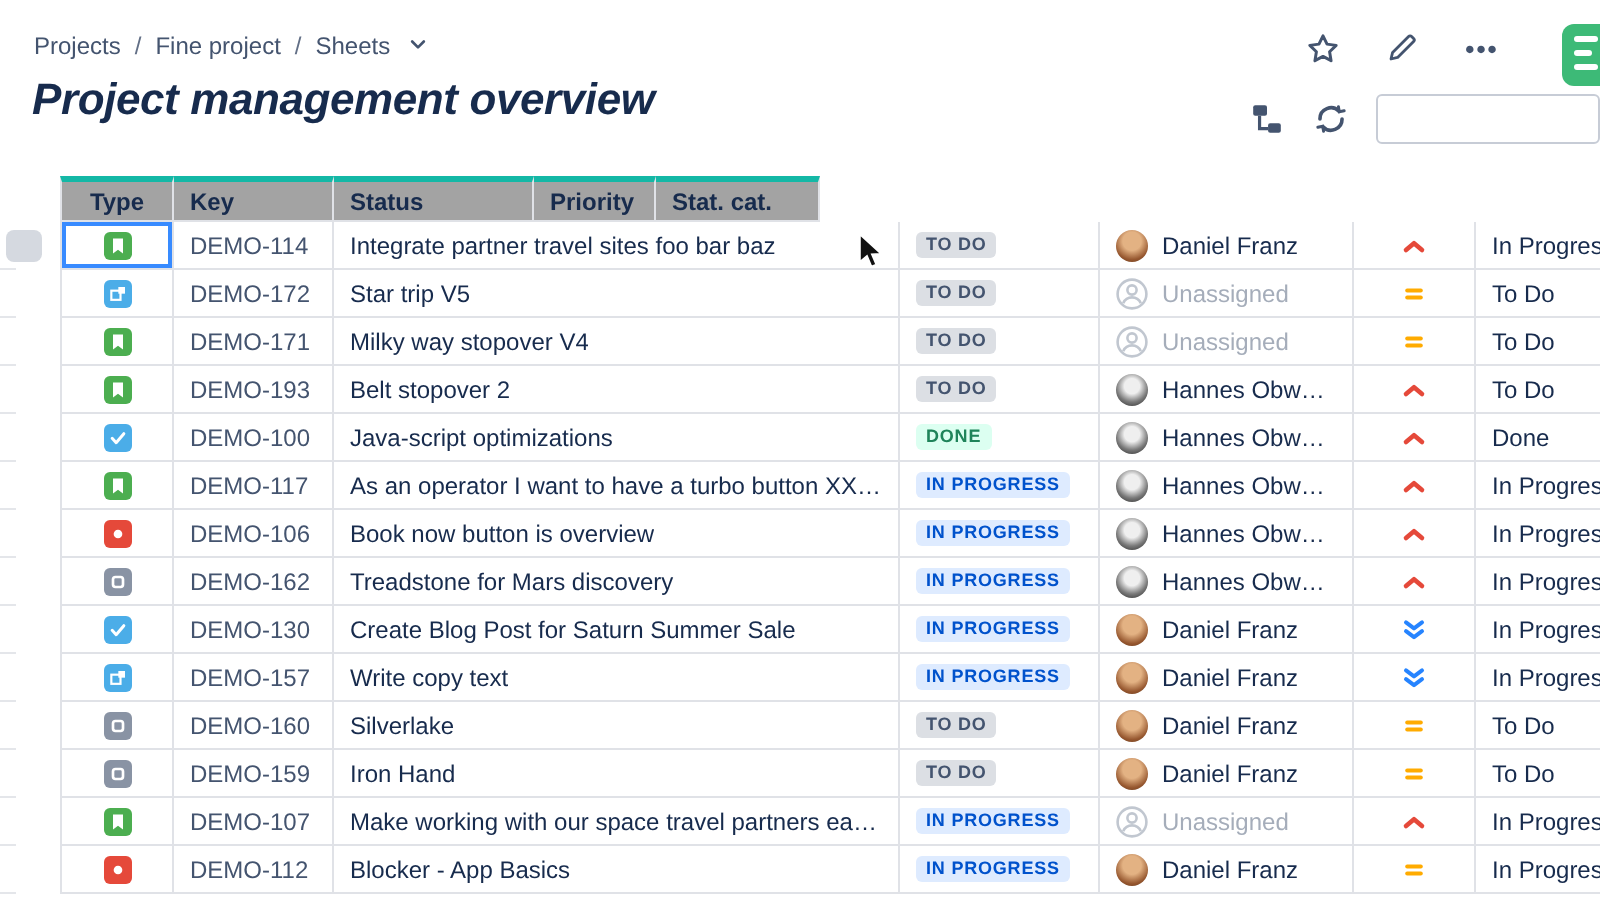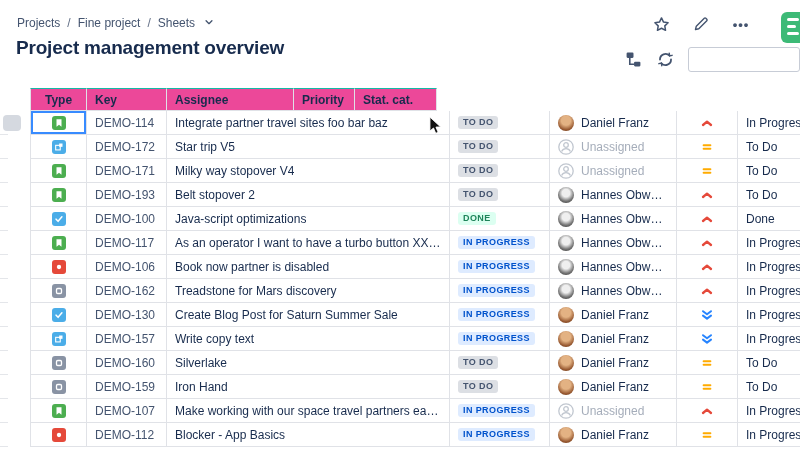--- a/index.html
+++ b/index.html
@@ -5,39 +5,39 @@
   html,body{margin:0;padding:0;}
   body{font-family:"Liberation Sans",sans-serif;background:#fff;}
   .window{position:relative;width:800px;height:450px;background:#fff;overflow:hidden;}
 
   
   .breadcrumb{position:absolute;left:17px;top:16px;display:flex;align-items:center;gap:7px;
     font-size:12px;color:#44546F;}
   .breadcrumb a{color:#44546F;text-decoration:none;cursor:pointer;}
   .crumb-sep{color:#626F86;}
   .crumb-chevron{display:inline-block;margin-left:2px;}
-  .page-title{position:absolute;left:16px;top:37px;font-size:19px;font-weight:700;color:#172B4D;letter-spacing:-0.2px;}
+  .page-title{position:absolute;left:16px;top:37px;font-size:22px;font-weight:700;color:#172B4D;letter-spacing:-0.2px;font-style:italic;}
 
   .top-actions{position:absolute;top:15px;right:50px;display:flex;align-items:center;gap:22px;color:#44546F;}
   .icon-btn{width:18px;height:18px;display:flex;align-items:center;justify-content:center;cursor:pointer;}
   .dots{font-size:13px;font-weight:700;letter-spacing:1px;color:#44546F;}
   .app-logo{position:absolute;top:12px;right:-9px;width:28px;height:31px;border-radius:6px;background:#3DBA77;}
   .app-logo span{position:absolute;left:6px;height:3px;width:12px;background:#fff;border-radius:2px;}
 
   .toolbar{position:absolute;top:47px;right:0;display:flex;align-items:center;gap:14px;}
   .search-input{width:98px;height:23px;border:1px solid #C7CCD6;border-radius:3px;outline:none;
     font-family:"Liberation Sans",sans-serif;font-size:12px;padding:0 6px;color:#172B4D;}
 
   
   .sheet{position:absolute;left:0;top:88px;width:820px;}
   .tr{display:flex;height:24px;align-items:stretch;}
   .thr{height:23px;}
   .td,.th{box-sizing:border-box;display:flex;align-items:center;border-right:1px solid #E0E2E7;
     border-bottom:1px solid #E0E2E7;padding:0 8px;font-size:12px;color:#172B4D;background:#fff;overflow:hidden;white-space:nowrap;}
-  .th{background:#ec4899;font-weight:700;border-top:1px solid #14b8a6;}
+  .th{background:#a3a3a3;font-weight:700;border-top:3px solid #14b8a6;}
   .gutter{width:30px;min-width:30px;border:none;background:#fff;padding:0;position:relative;}
   .gutter::after{content:"";position:absolute;left:0;bottom:0;width:8px;height:1px;background:#E4E6EA;}
   .thr .gutter::after{display:none;}
   .col-type{width:57px;min-width:57px;justify-content:center;border-left:1px solid #E0E2E7;}
   .col-key{width:80px;min-width:80px;color:#44546F;}
   .col-summary{width:283px;min-width:283px;}
   .col-summary span{overflow:hidden;text-overflow:ellipsis;white-space:nowrap;}
   .col-status{width:100px;min-width:100px;}
   .col-assignee{width:127px;min-width:127px;}
   .col-priority{width:61px;min-width:61px;justify-content:center;}
@@ -132,21 +132,21 @@
       </svg>
     </span>
     <input class="search-input" type="text" placeholder="" style="">
   </div>
 
   <div class="sheet">
     <div class="tr thr">
       <div class="gutter"></div>
       <div class="th col-type">Type</div>
       <div class="th col-key">Key</div>
-      <div class="th col-assignee">Assignee</div>
+      <div class="th col-status">Status</div>
       <div class="th col-priority">Priority</div>
       <div class="th col-statcat">Stat. cat.</div>
     </div>
     <div id="table-body">
   <div class="tr selected">
     <div class="td gutter">
       <div class="handle"></div>
     </div>
     <div class="td col-type">
       <span class="type-icon type-story">
@@ -383,21 +383,21 @@
       <span class="type-icon type-bug">
               <svg width="10" height="10" viewBox="0 0 12 12">
                 <circle cx="6" cy="6" r="2.6" fill="#fff"></circle>
               </svg>
             </span>
     </div>
     <div class="td col-key">
             <span>DEMO-106</span>
           </div>
     <div class="td col-summary">
-            <span>Book now partner is disabled</span>
+            <span>Book now button is overview</span>
           </div>
     <div class="td col-status">
       <span class="badge badge-inprogress">IN PROGRESS</span>
     </div>
     <div class="td col-assignee">
       <span class="avatar avatar-hannes"></span>
       <span class="assignee-name">Hannes Obweger</span>
     </div>
     <div class="td col-priority">
       <span class="prio">

